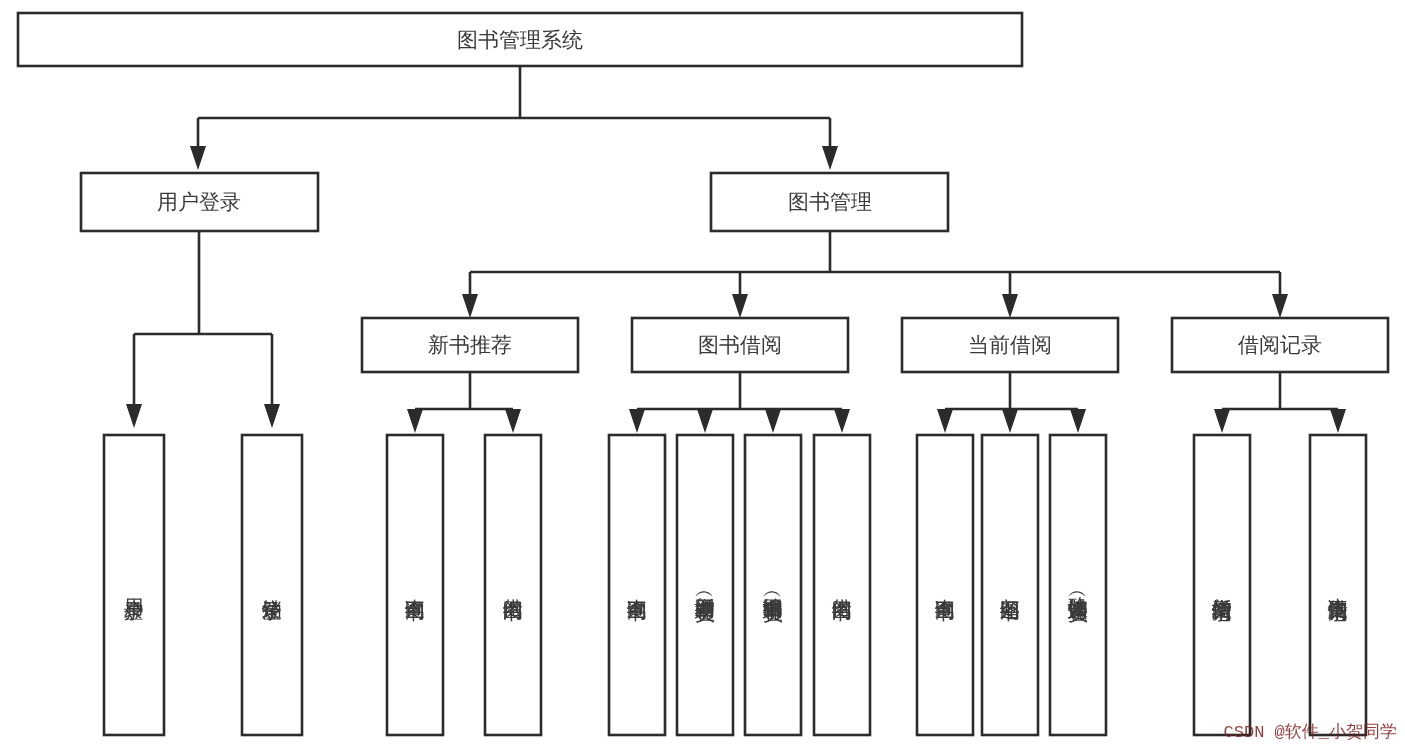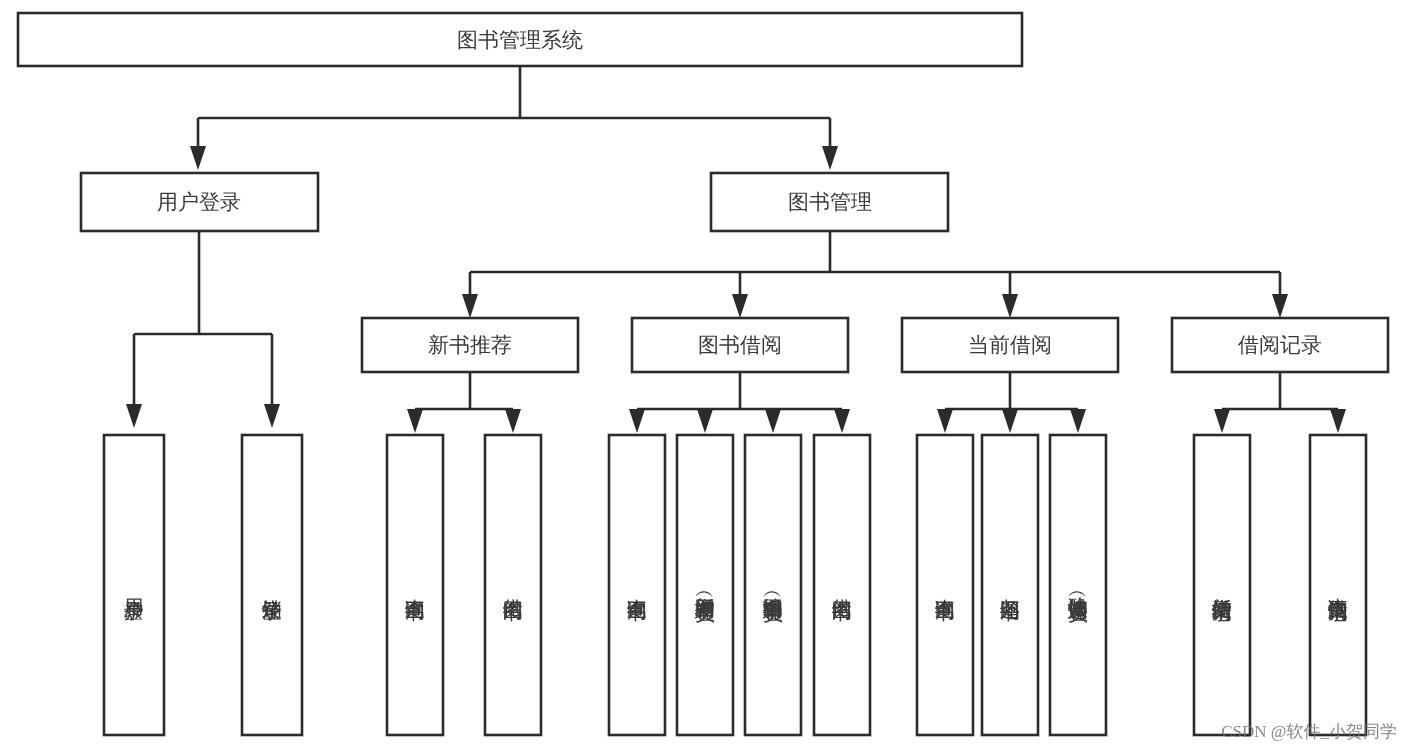--- a/index.html
+++ b/index.html
@@ -21,22 +21,22 @@
     pointer-events:none;
   }
   .leaf-label{
     font-family:"DejaVu Sans","Liberation Sans",sans-serif;
     font-size:20px;color:#3a3a3a;line-height:1.32;
     writing-mode:vertical-rl;text-orientation:upright;
     white-space:nowrap;letter-spacing:1px;
   }
   #watermark{
     position:absolute;right:8px;bottom:4px;
-    font-family:Liberation Serif, serif;
-    font-size:17px;color:#737373;opacity:.85;white-space:nowrap;
+    font-family:Liberation Mono, monospace;
+    font-size:17px;color:#7f1d1d;opacity:.85;white-space:nowrap;
   }
 </style>
 </head>
 <body>
 
 <div id="diagram-root">
 
   <svg id="tree" viewBox="0 0 1405 747">
     <defs>
       <g id="arrow">

